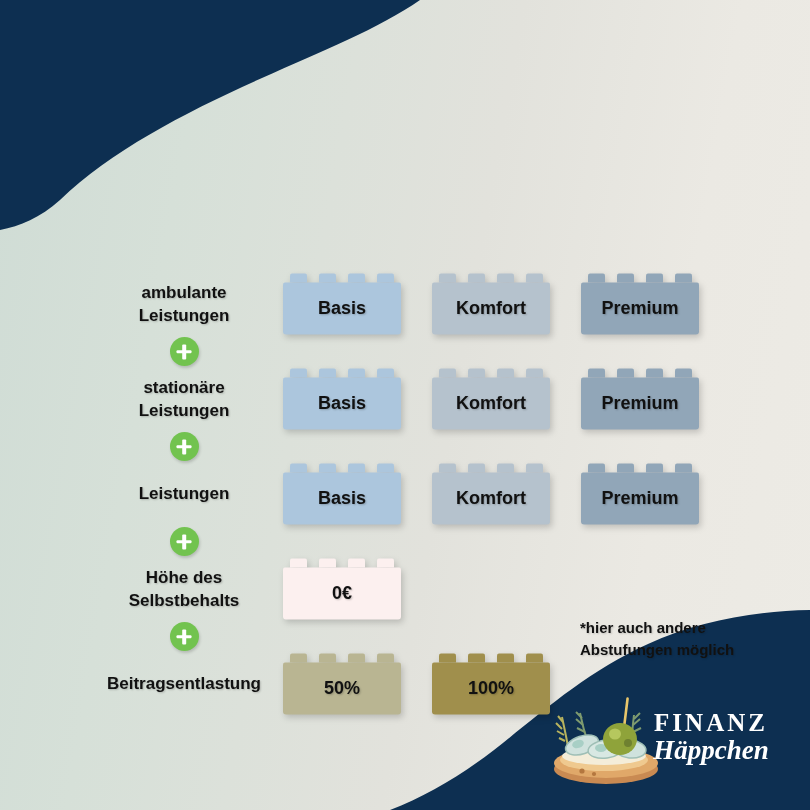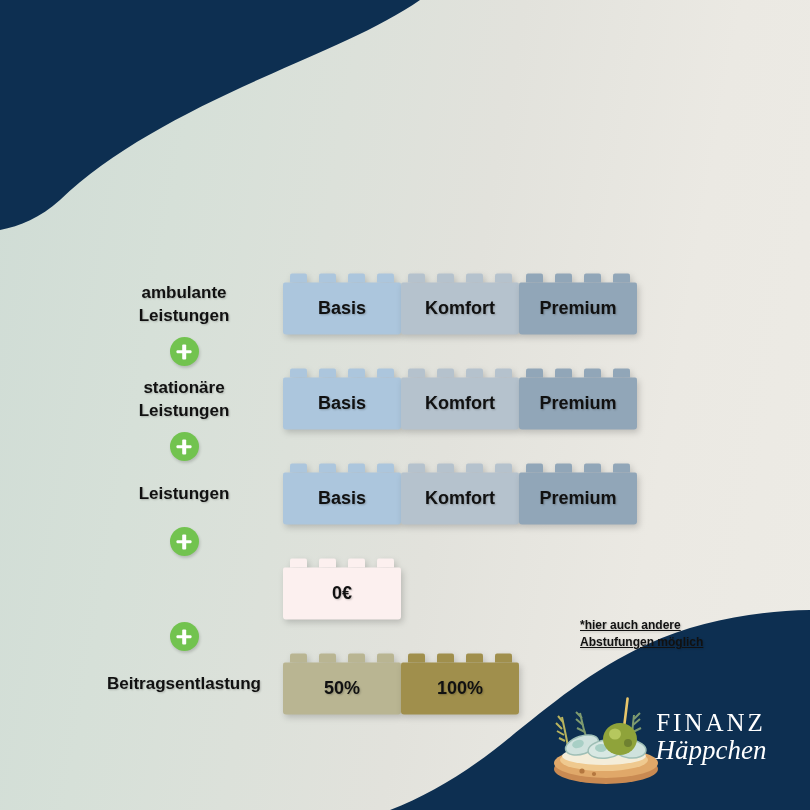--- a/index.html
+++ b/index.html
@@ -62,20 +62,21 @@
     font-weight: bold;
     line-height: 1.38;
     text-shadow: 1px 1px 2px rgba(0,0,0,0.2);
   }
   .bricks {
     position: absolute;
     left: 283px;
     top: 50%;
     transform: translateY(-50%);
     display: flex;
+    gap: 31px;
   }
 
   
   .brick {
     position: relative;
     width: 118px;
     height: 52px;
     margin-top: 9px;
     border-radius: 2px 2px 3px 3px;
     display: flex;
@@ -142,41 +143,41 @@
     transform: translate(-50%, -50%);
   }
 
   
   #footnote {
     position: absolute;
     left: 580px;
     top: 617px;
     width: 210px;
     color: #111111;
-    font-size: 12px;
+    font-size: 15px;
     font-weight: bold;
     line-height: 1.45;
     text-shadow: 1px 1px 2px rgba(0,0,0,0.18);
-    text-decoration: underline;
   }
 
   
   #logo {
     position: absolute;
     right: 16px;
     bottom: 18px;
     width: 250px;
     height: 105px;
   }
   #logo-text {
     position: absolute;
     right: 8px;
     top: 22px;
     text-align: center;
     width: 150px;
+    font-weight: bold;
   }
   #logo-finanz {
     font-family: "Liberation Serif", serif;
     color: #ffffff;
     font-size: 25px;
     letter-spacing: 3px;
   }
   #logo-haeppchen {
     font-family: "Liberation Serif", serif;
     color: #ffffff;
@@ -314,20 +315,24 @@
           <span class="brick-label">Premium</span>
         </div>
       </div>
     </div>
 
     <div class="plus-wrap" style="position:relative;height:0">
       <div class="plus-circle" style="margin-top:-14px"></div>
     </div>
 
     <div class="row">
+      <div class="row-label">
+        <div>Höhe des</div>
+        <div>Selbstbehalts</div>
+      </div>
       <div class="bricks">
         <div class="brick" style="background:#fcf0ef">
           <div class="studs">
             <span class="stud" style="background:#fcf0ef"></span>
               <span class="stud" style="background:#fcf0ef"></span>
             <span class="stud" style="background:#fcf0ef"></span>
               <span class="stud" style="background:#fcf0ef"></span>
           </div>
           <span class="brick-label">0€</span>
         </div>

